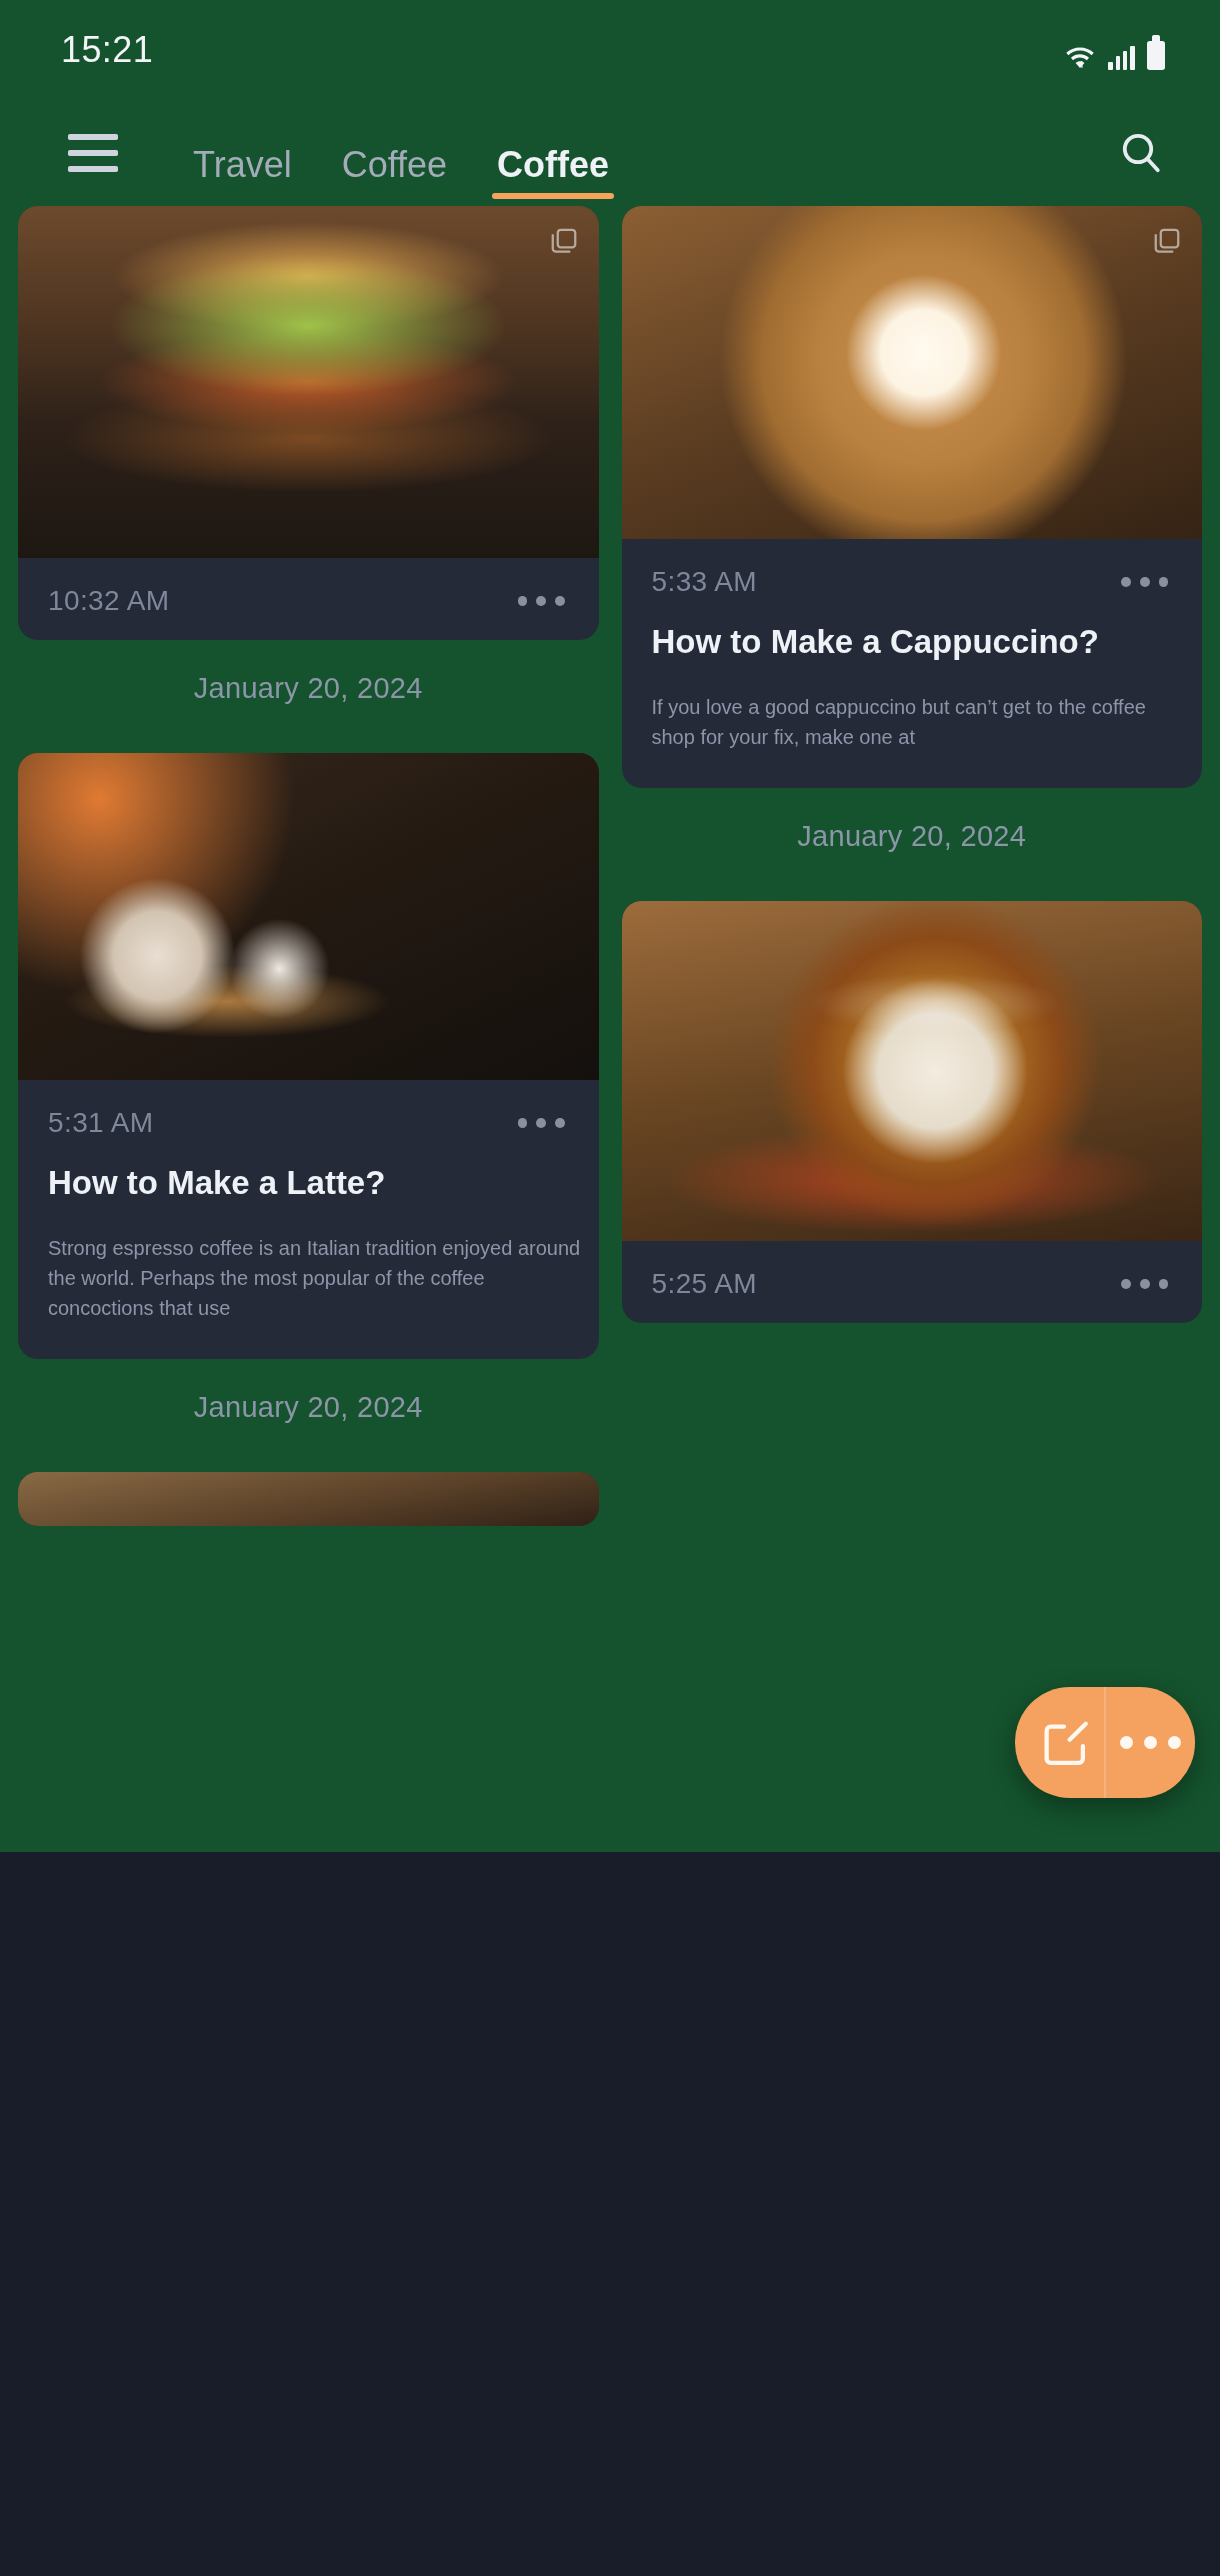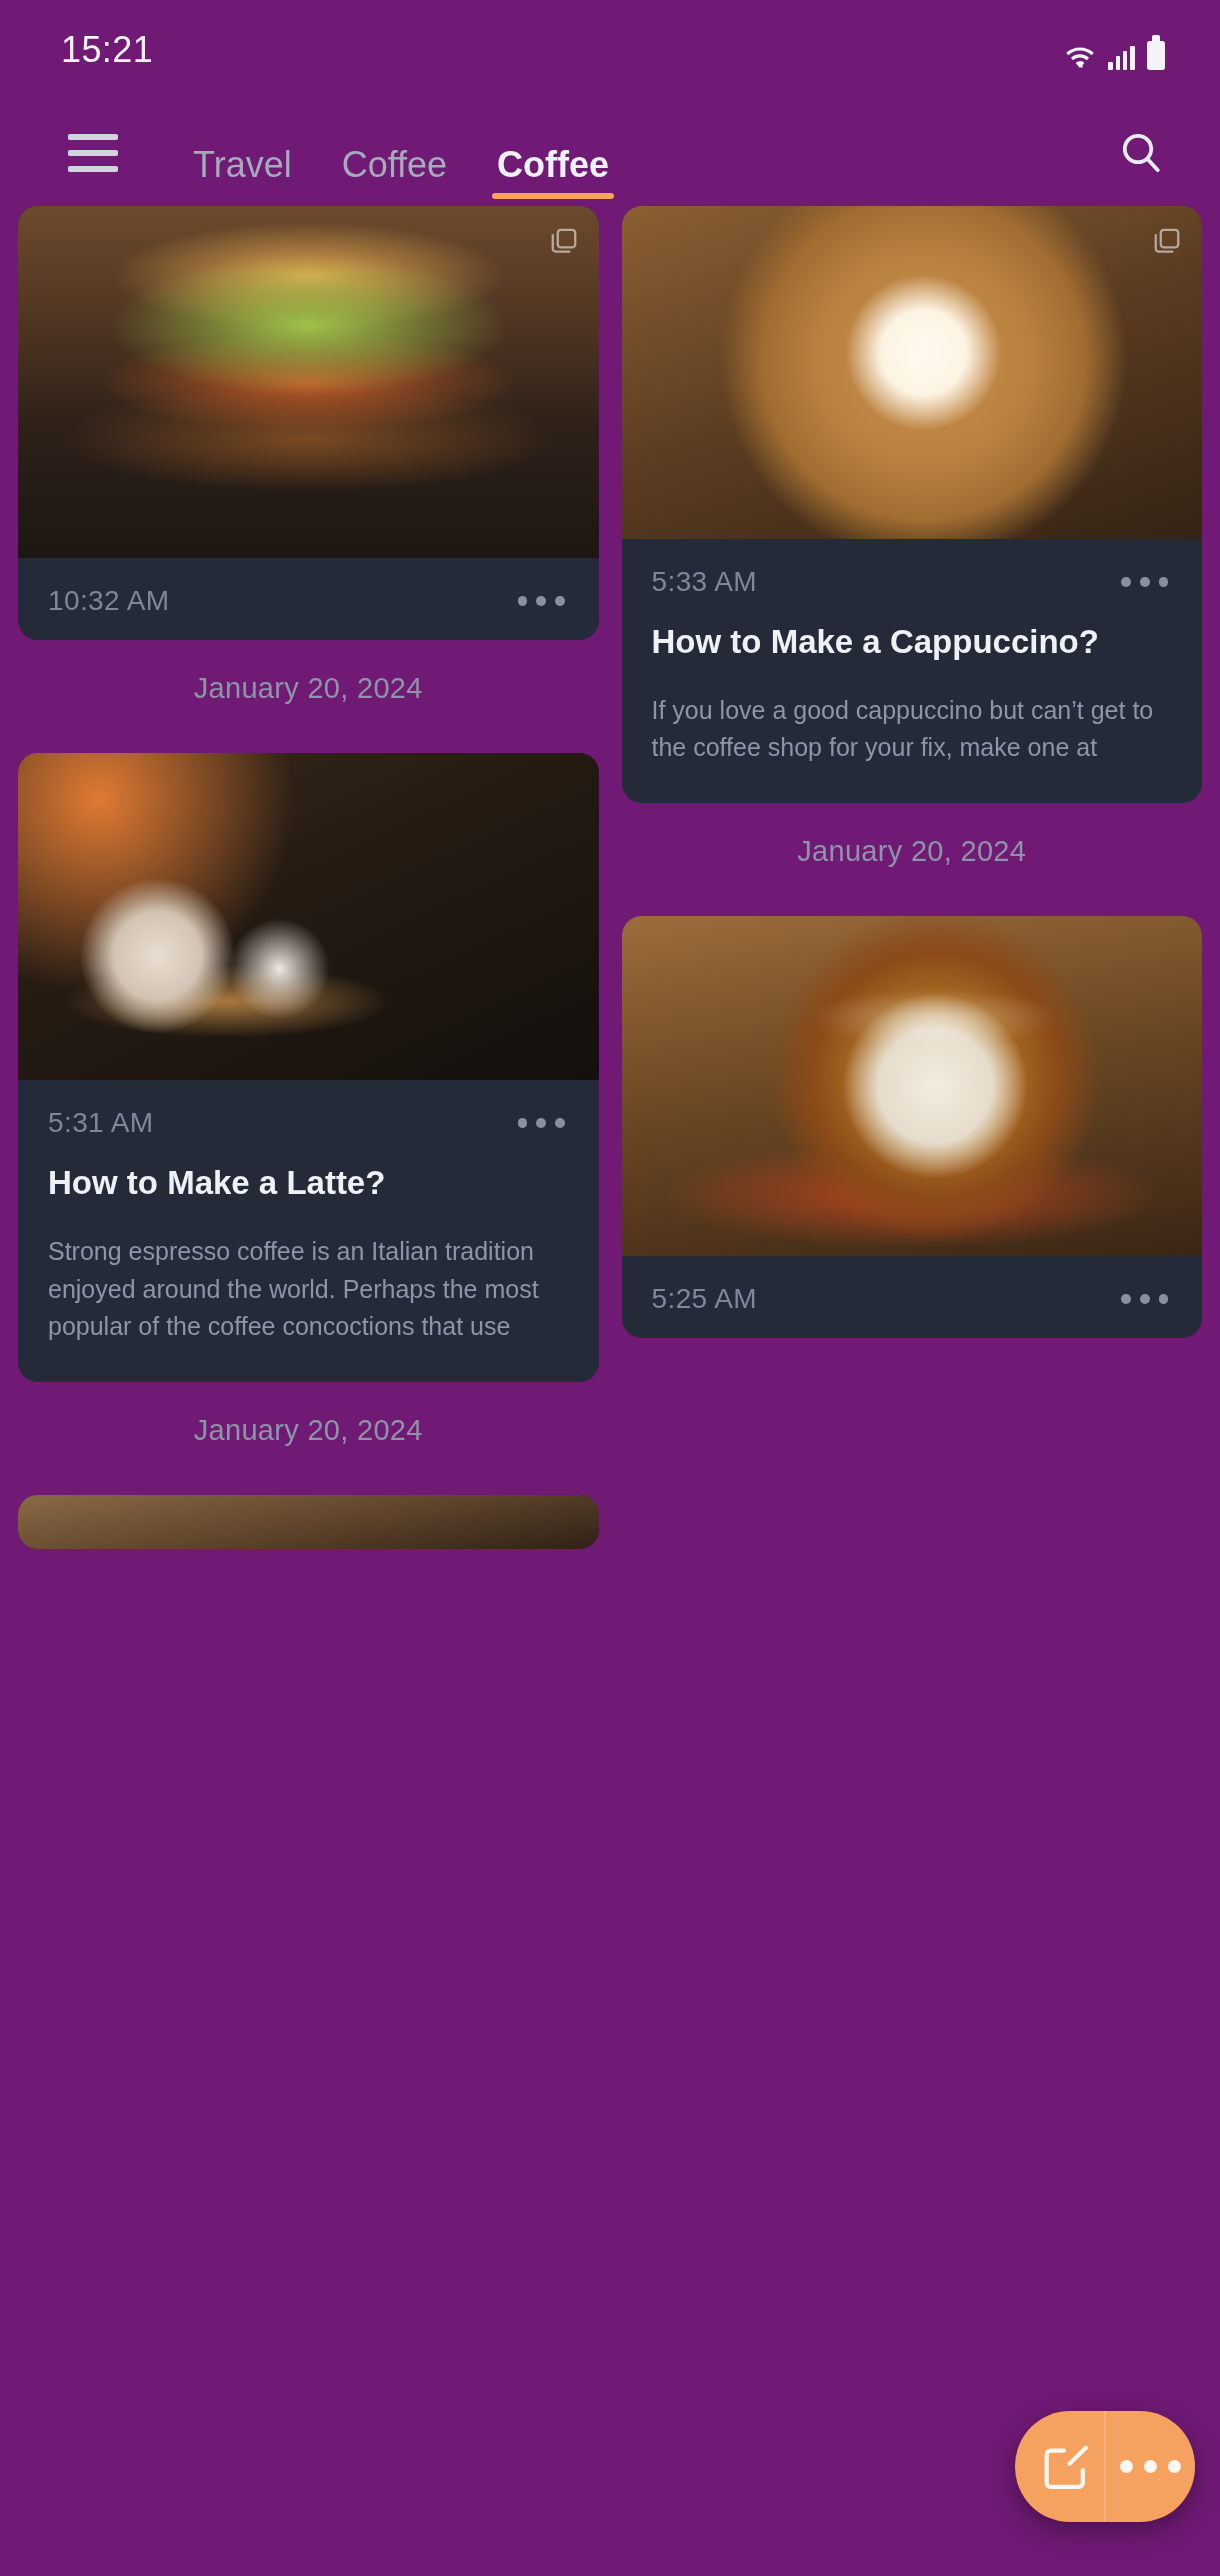--- a/index.html
+++ b/index.html
@@ -8,22 +8,22 @@
     width: 1220px;
     height: 2576px;
     background: #181d29;
     font-family: "Liberation Sans", sans-serif;
     overflow: hidden;
   }
 
   .phone {
     position: relative;
     width: 1220px;
-    height: 2576px;
-    background: #701a75;
+    height: 1852px;
+    background: #14532d;
     overflow: hidden;
   }
 
   
   .statusbar {
     height: 100px;
     display: flex;
     align-items: center;
     justify-content: space-between;
     padding: 0 55px 0 61px;
@@ -164,21 +164,21 @@
   }
 
   .card-title {
     font-size: 33px;
     font-weight: bold;
     color: #eef1f6;
     line-height: 1.28;
     padding: 0 30px 5.4px 30px;
   }
   .card-body {
-    font-size: 25px;
+    font-size: 20px;
     color: #8d95a8;
     line-height: 1.5;
     padding: 23px 18px 36px 30px;
   }
   .card-date {
     text-align: center;
     font-size: 29px;
     color: #8d95a8;
     padding: 27px 0 48px 0;
     letter-spacing: 0.3px;

